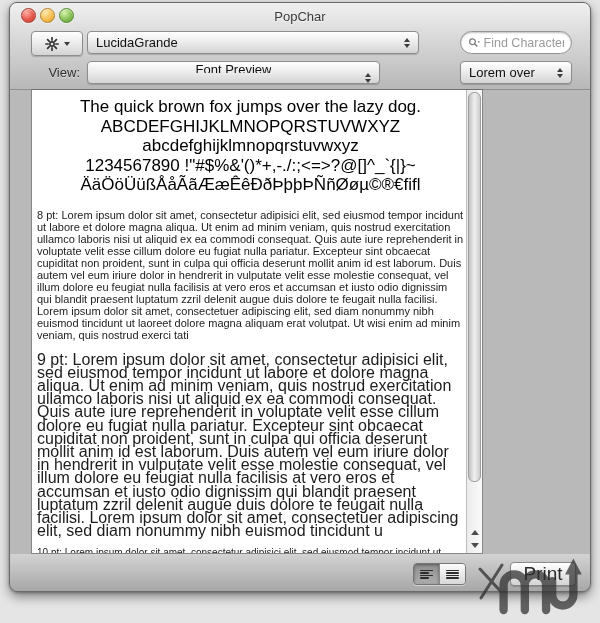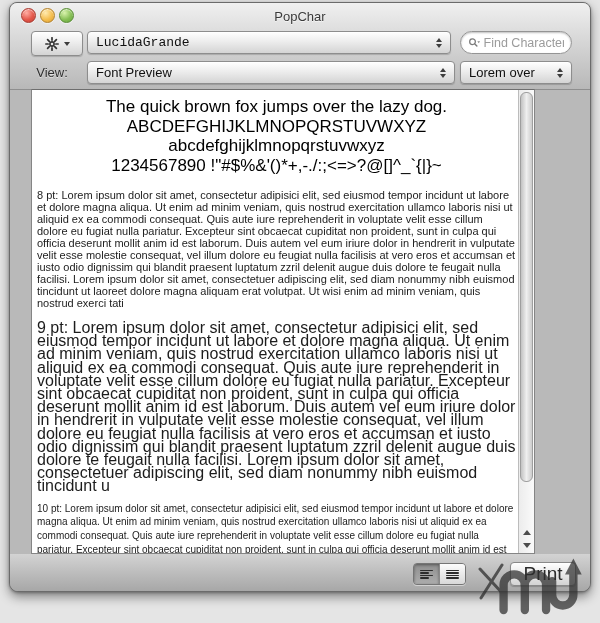--- a/index.html
+++ b/index.html
@@ -24,41 +24,41 @@
 
   
   .btnface{border:1px solid #8d8d8d;border-radius:4px;
            background:linear-gradient(180deg,#ffffff,#ededed 45%,#d4d4d4);
            box-shadow:0 1px 1px rgba(0,0,0,.18),inset 0 1px 0 #ffffff;}
   .gear-btn{position:absolute;left:21px;top:28px;width:50px;height:23px;display:flex;
             align-items:center;justify-content:center;gap:5px;}
   .popup{position:absolute;height:23px;display:flex;align-items:center;padding:0 8px;
          font-size:13px;color:#101010;box-sizing:border-box;}
   .popup .label{white-space:nowrap;overflow:hidden;}
-  .popup-font{left:77px;top:28px;width:364px;font-family:Liberation Mono, monospace;}
-  .popup-view{left:77px;top:58px;width:368px;}
+  .popup-font{left:77px;top:28px;width:332px;}
+  .popup-view{left:77px;top:58px;width:293px;flex-direction:column;}
   .popup-sample{left:450px;top:58px;width:112px;}
   .stepper{margin-left:auto;display:flex;flex-direction:column;align-items:center;}
   .tri-up{width:0;height:0;border-left:3.5px solid transparent;border-right:3.5px solid transparent;
           border-bottom:4.5px solid #3d3d3d;margin-bottom:2px;}
   .tri-down{width:0;height:0;border-left:3.5px solid transparent;border-right:3.5px solid transparent;
           border-top:4.5px solid #3d3d3d;}
   .dd-tri{width:0;height:0;border-left:3.5px solid transparent;border-right:3.5px solid transparent;
           border-top:4.5px solid #3d3d3d;}
   .search{position:absolute;left:450px;top:28px;width:112px;height:23px;box-sizing:border-box;
           border:1px solid #949494;border-radius:12px;background:#ffffff;display:flex;
           align-items:center;padding:0 7px;box-shadow:inset 0 1px 2px rgba(0,0,0,.25);}
   .search input{border:none;outline:none;background:transparent;width:100%;font-size:12.5px;
           color:#444;font-family:inherit;padding:0;margin-left:3px;}
   .search input::placeholder{color:#9b9b9b;}
-  .view-label{position:absolute;left:14px;top:62px;width:56px;text-align:center;
+  .view-label{position:absolute;left:14px;top:62px;width:56px;text-align:right;
           font-size:13px;color:#2e2e2e;text-shadow:0 1px 0 rgba(255,255,255,.5);}
 
   
-  .content{position:absolute;left:21px;top:86px;width:504px;height:465px;background:#ffffff;
+  .content{position:absolute;left:21px;top:86px;width:452px;height:465px;background:#ffffff;
            border:1px solid #858585;border-top-color:#6e6e6e;box-sizing:border-box;overflow:hidden;}
   .text-pane{position:absolute;left:0;top:0;right:16px;bottom:0;padding:7px 2px 0 5px;
              overflow:hidden;color:#111;}
   .preview-head{text-align:center;font-size:17px;line-height:19.5px;color:#000;}
   .para{margin:0;text-align:left;color:#1c1c1c;}
   .p8{margin-top:14px;font-size:11px;line-height:12px;}
   .p9{margin-top:12px;font-size:16px;line-height:13.2px;}
   .p10{margin-top:9px;font-size:10px;line-height:13.8px;}
 
   
@@ -163,20 +163,21 @@
       </div>
     </div>
 
     <div class="content">
       <div class="text-pane">
         <div class="preview-head">
           <div>The quick brown fox jumps over the lazy dog.</div>
           <div>ABCDEFGHIJKLMNOPQRSTUVWXYZ</div>
           <div>abcdefghijklmnopqrstuvwxyz</div>
           <div>1234567890 !"#$%&amp;'()*+,-./:;&lt;=&gt;?@[]^_`{|}~</div>
+          <div>ÄäÖöÜüßÅåÃãÆæÊêÐðÞþþÞÑñØøµ©®€ﬁﬂ</div>
         </div>
         <p class="para p8">8 pt: Lorem ipsum dolor sit amet, consectetur adipisici elit, sed eiusmod tempor incidunt ut labore et dolore magna aliqua. Ut enim ad minim veniam, quis nostrud exercitation ullamco laboris nisi ut aliquid ex ea commodi consequat. Quis aute iure reprehenderit in voluptate velit esse cillum dolore eu fugiat nulla pariatur. Excepteur sint obcaecat cupiditat non proident, sunt in culpa qui officia deserunt mollit anim id est laborum. Duis autem vel eum iriure dolor in hendrerit in vulputate velit esse molestie consequat, vel illum dolore eu feugiat nulla facilisis at vero eros et accumsan et iusto odio dignissim qui blandit praesent luptatum zzril delenit augue duis dolore te feugait nulla facilisi. Lorem ipsum dolor sit amet, consectetuer adipiscing elit, sed diam nonummy nibh euismod tincidunt ut laoreet dolore magna aliquam erat volutpat. Ut wisi enim ad minim veniam, quis nostrud exerci tati</p>
         <p class="para p9">9 pt: Lorem ipsum dolor sit amet, consectetur adipisici elit, sed eiusmod tempor incidunt ut labore et dolore magna aliqua. Ut enim ad minim veniam, quis nostrud exercitation ullamco laboris nisi ut aliquid ex ea commodi consequat. Quis aute iure reprehenderit in voluptate velit esse cillum dolore eu fugiat nulla pariatur. Excepteur sint obcaecat cupiditat non proident, sunt in culpa qui officia deserunt mollit anim id est laborum. Duis autem vel eum iriure dolor in hendrerit in vulputate velit esse molestie consequat, vel illum dolore eu feugiat nulla facilisis at vero eros et accumsan et iusto odio dignissim qui blandit praesent luptatum zzril delenit augue duis dolore te feugait nulla facilisi. Lorem ipsum dolor sit amet, consectetuer adipiscing elit, sed diam nonummy nibh euismod tincidunt u</p>
         <p class="para p10">10 pt: Lorem ipsum dolor sit amet, consectetur adipisici elit, sed eiusmod tempor incidunt ut labore et dolore magna aliqua. Ut enim ad minim veniam, quis nostrud exercitation ullamco laboris nisi ut aliquid ex ea commodi consequat. Quis aute iure reprehenderit in voluptate velit esse cillum dolore eu fugiat nulla pariatur. Excepteur sint obcaecat cupiditat non proident, sunt in culpa qui officia deserunt mollit anim id est laborum. Duis autem vel eum iriure dolor in hendrerit in vulputate velit esse molestie consequat, vel illum dolore eu feugiat nulla facilisis at vero eros et accumsan et iusto odio dignissim qui blandit praesent luptatum zzril delenit augue duis dolore te feugait nulla facilisi. Lorem ipsum dolor s</p>
       </div>
 
       <div class="scrollbar">
         <div class="thumb"></div>
         <div class="sb-btn sb-up">
           <span class="sb-tri-up"></span>

